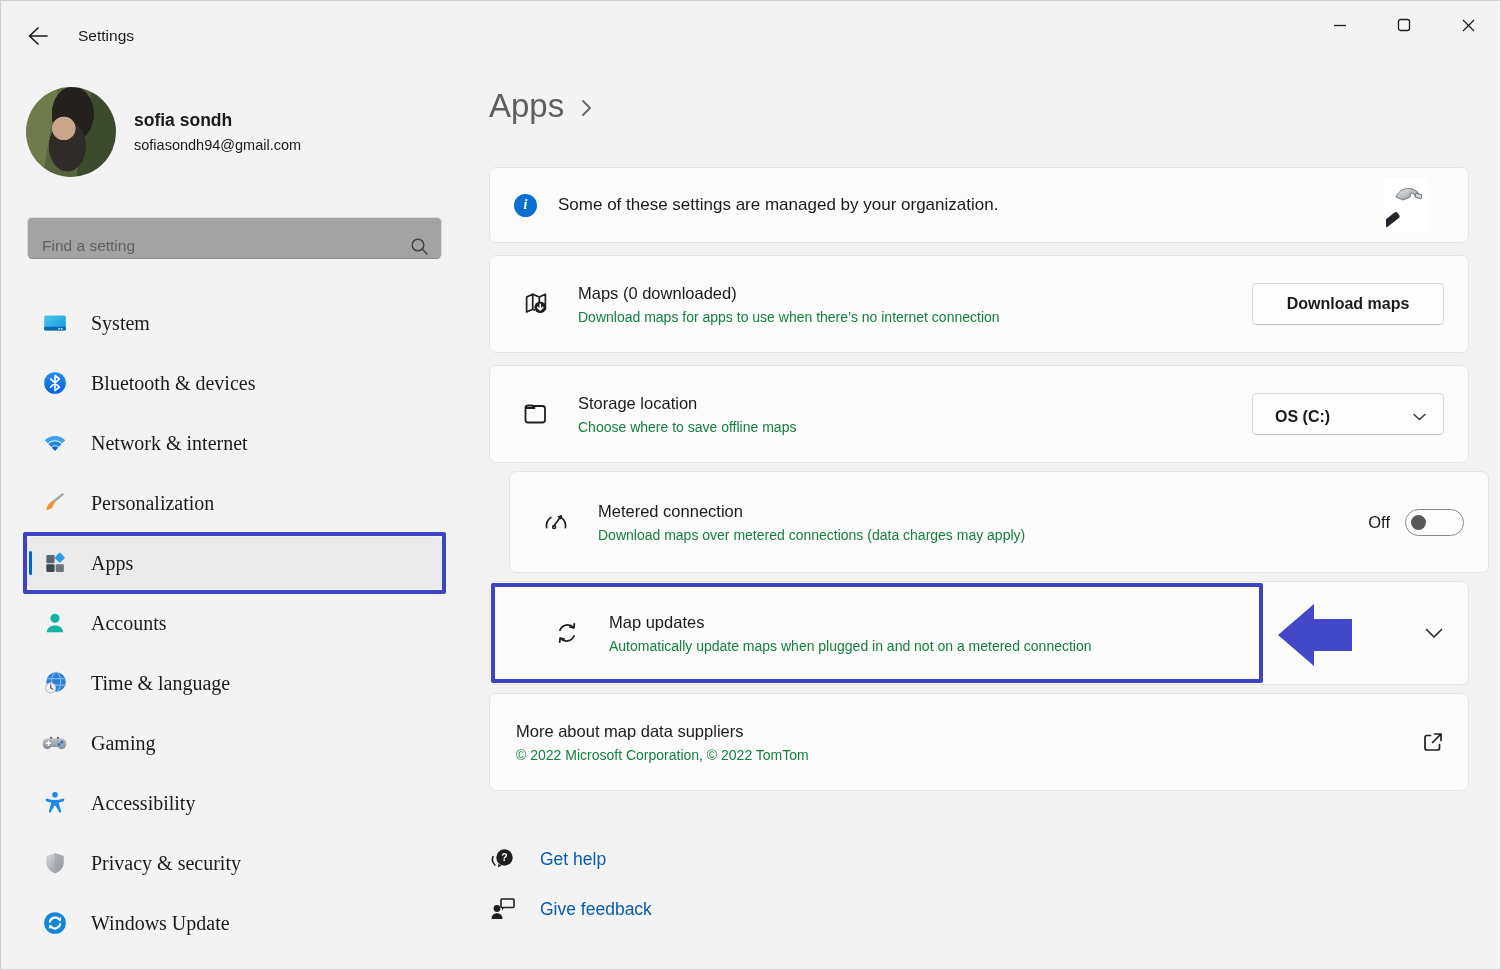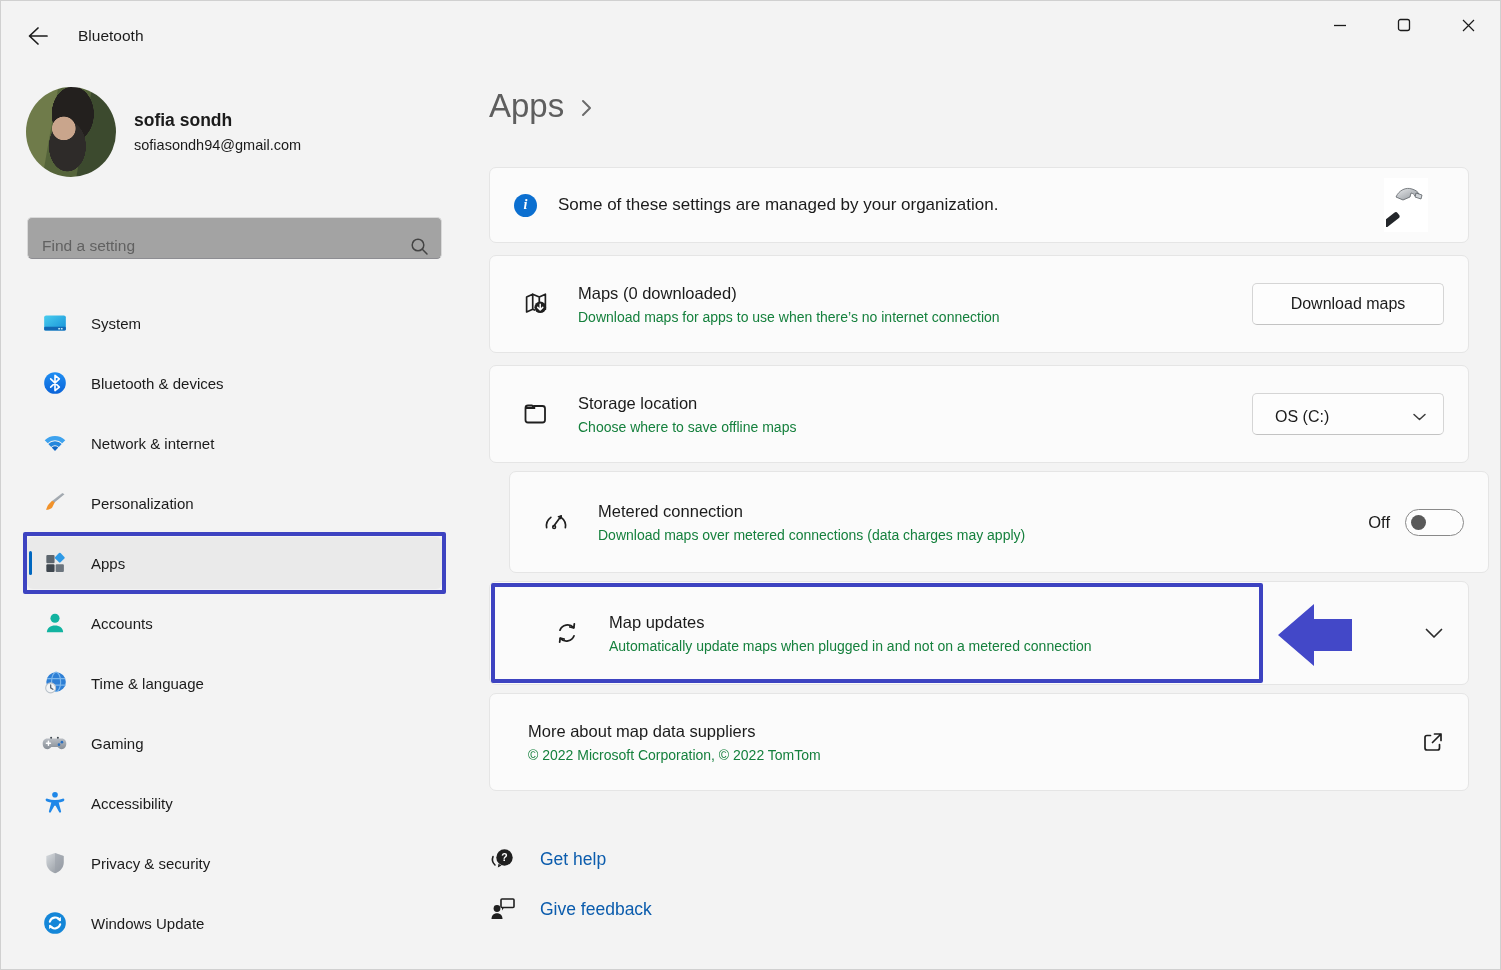--- a/index.html
+++ b/index.html
@@ -44,21 +44,21 @@
   }
   .search-box input::placeholder { color:#616161; }
 
   
   .nav { position:absolute; left:26px; top:296px; width:415px; }
   .nav-item {
     position:relative; height:52px; margin-bottom:8px; display:flex; align-items:center;
     padding-left:14px; border-radius:6px; cursor:pointer;
   }
   .nav-item .nav-icon { width:27px; height:27px; display:flex; align-items:center; justify-content:center; }
-  .nav-item .nav-label { margin-left:23px; font-size:15px; color:#1b1b1b; }
+  .nav-item .nav-label { margin-left:23px; font-size:20px; color:#1b1b1b;font-family:Liberation Serif, serif; }
   .nav-item.selected { background:#eaeaea; }
   .nav-item.selected .sel-pill {
     position:absolute; left:2px; top:14px; width:3px; height:24px; border-radius:2px; background:#0067c0;
   }
   .nav-annotation {
     position:absolute; left:-4px; top:-5px; right:-4px; bottom:-5px;
     border:4px solid #3d43c1; border-radius:2px; pointer-events:none;
   }
 
   
@@ -82,21 +82,21 @@
     width:23px; height:23px; border-radius:50%; background:#0b6fd0; margin-left:24px;
     color:#fff; font-size:14px; font-weight:bold; display:flex; align-items:center; justify-content:center;
     font-family:"Liberation Serif", serif; font-style:italic;
   }
   .banner .banner-text { margin-left:21px; font-size:17px; color:#1b1b1b; }
   .hammer-box { width:44px; height:54px; background:#ffffff; margin-right:16px; display:flex; align-items:center; justify-content:center; }
 
   .btn {
     min-width:192px; height:42px; background:#fdfdfd; border:1px solid #d5d5d5; border-bottom-color:#c3c3c3;
     border-radius:5px; font-family:"Liberation Sans",sans-serif; font-size:16px; color:#1b1b1b;
-    display:flex; align-items:center; justify-content:center; cursor:pointer;
+    display:flex; align-items:center; justify-content:center; cursor:pointer;font-weight:bold;
   }
   .dropdown { justify-content:space-between; padding:6px 16px 0 22px; cursor:pointer; }
 
   .toggle-label { font-size:16.5px; color:#1b1b1b; margin-right:15px; }
   .toggle {
     width:59px; height:27px; border:1px solid #898989; border-radius:14px; background:#fdfdfd;
     position:relative; cursor:pointer;
   }
   .toggle .knob { position:absolute; left:5px; top:5px; width:15px; height:15px; border-radius:50%; background:#595959; }
 
@@ -117,21 +117,21 @@
 <body>
 
 <div id="app">
 
   <div class="titlebar">
     <div class="back-btn">
       <svg width="24" height="22" viewBox="0 0 24 22">
         <path d="M13 3 L4.5 11 L13 19 M5 11 H22" stroke="#1b1b1b" stroke-width="1.7" fill="none" stroke-linecap="round" stroke-linejoin="round"></path>
       </svg>
     </div>
-    <div class="app-title">Bluetooth</div>
+    <div class="app-title">Settings</div>
     <div class="win-controls">
       <div class="win-btn">
         <svg width="14" height="14" viewBox="0 0 14 14">
             <path d="M1 7.5 H13" stroke="#1b1b1b" stroke-width="1.3"></path>
           </svg>
       </div>
       <div class="win-btn">
         <svg width="14" height="14" viewBox="0 0 14 14">
             <rect x="1.5" y="1.5" width="11" height="11" rx="2" stroke="#1b1b1b" stroke-width="1.3" fill="none"></rect>
           </svg>
@@ -427,21 +427,21 @@
   </div>
 
   <div class="updates-annotation"></div>
   <div class="pointer-arrow">
     <svg width="74" height="66" viewBox="0 0 74 66">
       <polygon points="0,33 36,2 36,17 74,17 74,49 36,49 36,64" fill="#4348c8"></polygon>
     </svg>
   </div>
 
   <div class="card" style="top:692px; height:98px; padding-left:26px;">
-    <span class="texts" style="margin-left:12px;">
+    <span class="texts" style="margin-left:0;">
       <div class="card-title">More about map data suppliers</div>
       <div class="card-sub">© 2022 Microsoft Corporation, © 2022 TomTom</div>
     </span>
     <span class="right">
       <svg width="22" height="22" viewBox="0 0 22 22">
         <path d="M8.5 4.5 H5 C3.9 4.5 3 5.4 3 6.5 V17 C3 18.1 3.9 19 5 19 H15.5 C16.6 19 17.5 18.1 17.5 17 V13.5" stroke="#1f1f1f" stroke-width="1.7" fill="none" stroke-linecap="round"></path>
         <path d="M12.5 3 H19 V9.5 M19 3 L10.5 11.5" stroke="#1f1f1f" stroke-width="1.7" fill="none" stroke-linecap="round" stroke-linejoin="round"></path>
       </svg>
     </span>
   </div>

